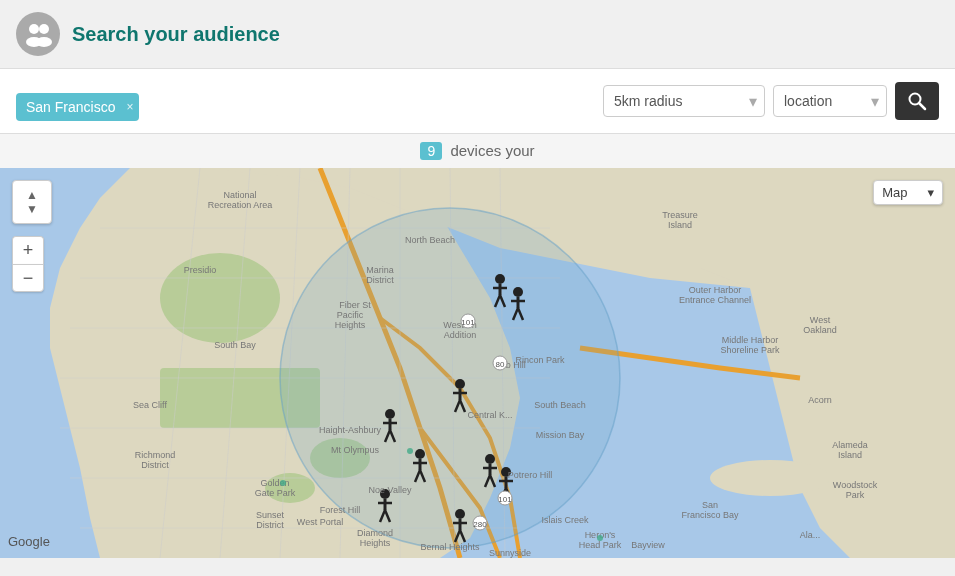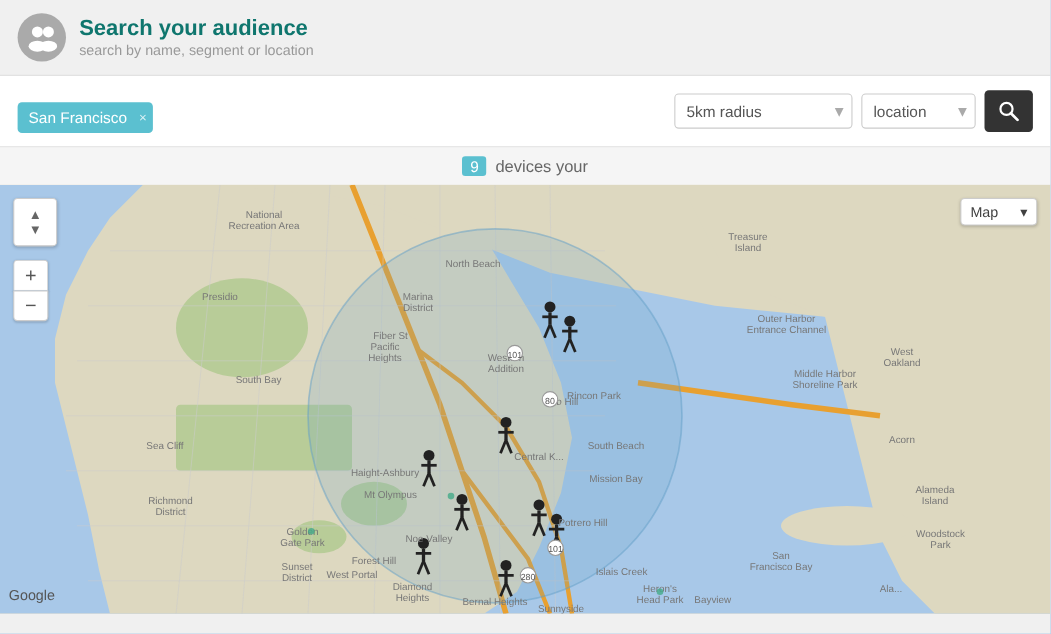--- a/index.html
+++ b/index.html
@@ -98,21 +98,21 @@
     .location-select {
       border: 1px solid #ccc;
       border-radius: 4px;
       padding: 7px 28px 7px 10px;
       font-size: 14px;
       color: #555;
       background: #fff;
       appearance: none;
       -webkit-appearance: none;
       cursor: pointer;
-      width: 104px;
+      width: 114px;
     }
     .location-select-wrapper::after {
       content: '▾';
       position: absolute;
       right: 8px;
       top: 50%;
       transform: translateY(-50%);
       color: #aaa;
       pointer-events: none;
     }
@@ -247,21 +247,20 @@
   <div class="header-avatar">
     <svg width="28" height="28" viewBox="0 0 28 28" fill="white">
       <circle cx="10" cy="9" r="5"></circle>
       <ellipse cx="10" cy="22" rx="8" ry="5"></ellipse>
       <circle cx="20" cy="9" r="5"></circle>
       <ellipse cx="20" cy="22" rx="8" ry="5"></ellipse>
     </svg>
   </div>
   <div class="header-text">
     <h1>Search your audience</h1>
-    <p>search by name, segment or location</p>
   </div>
 </div>
 
 <div class="search-bar">
   <div class="search-tag">
     <span>San Francisco</span>
     <span class="close-x">×</span>
   </div>
   <div class="search-spacer"></div>
   <div class="select-wrapper">

